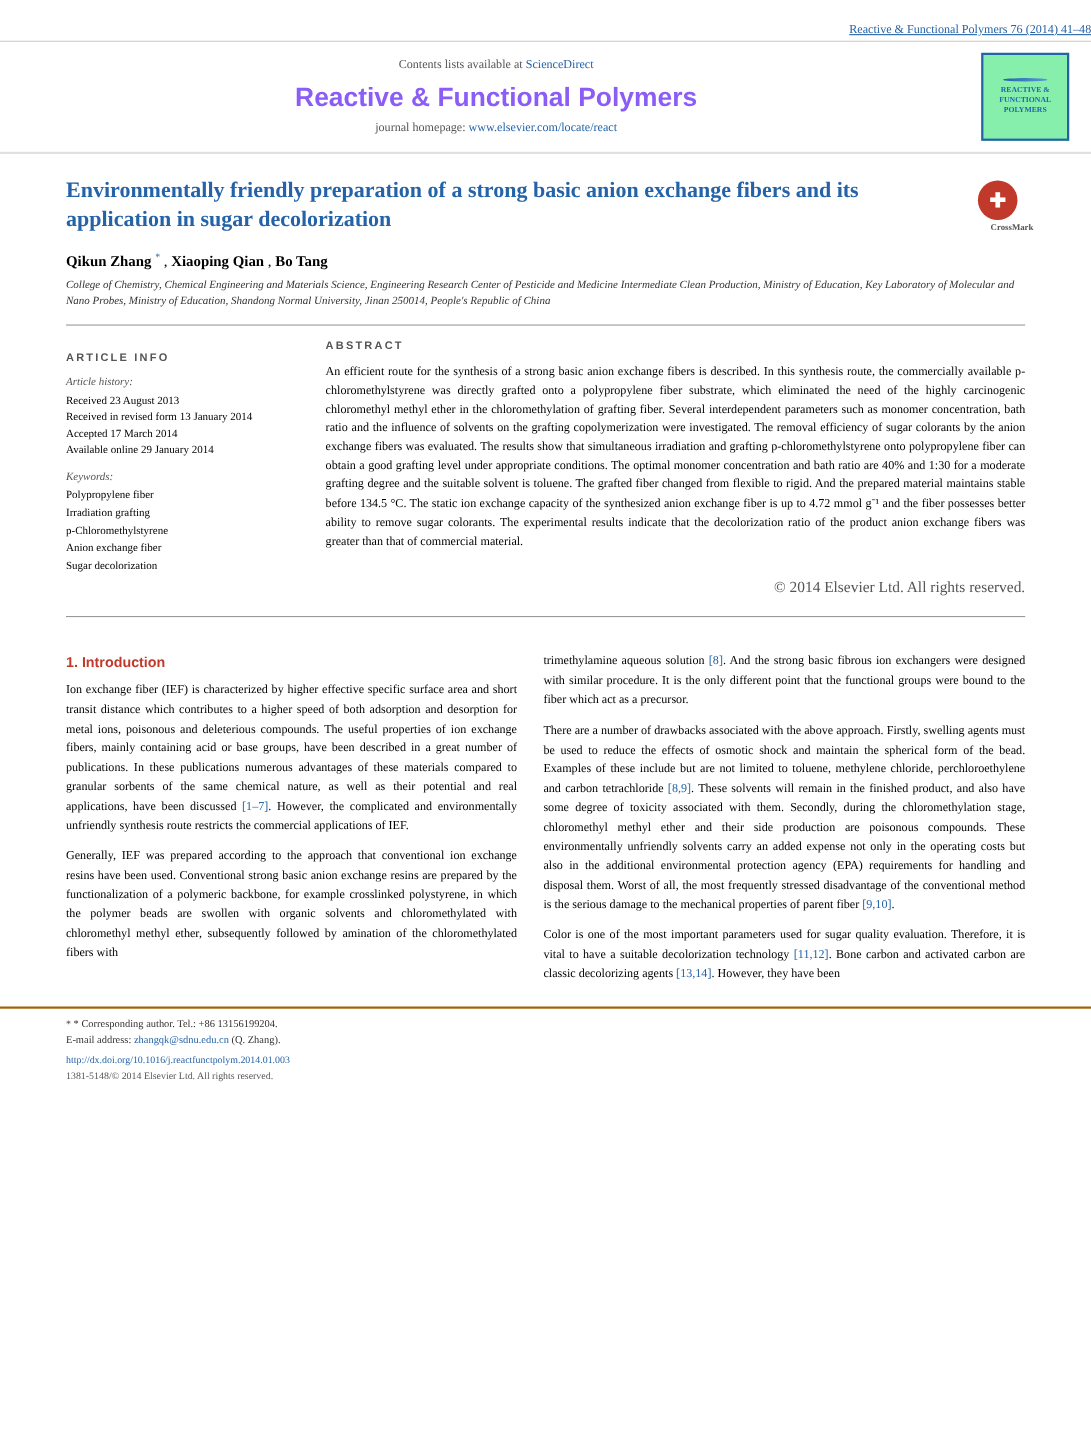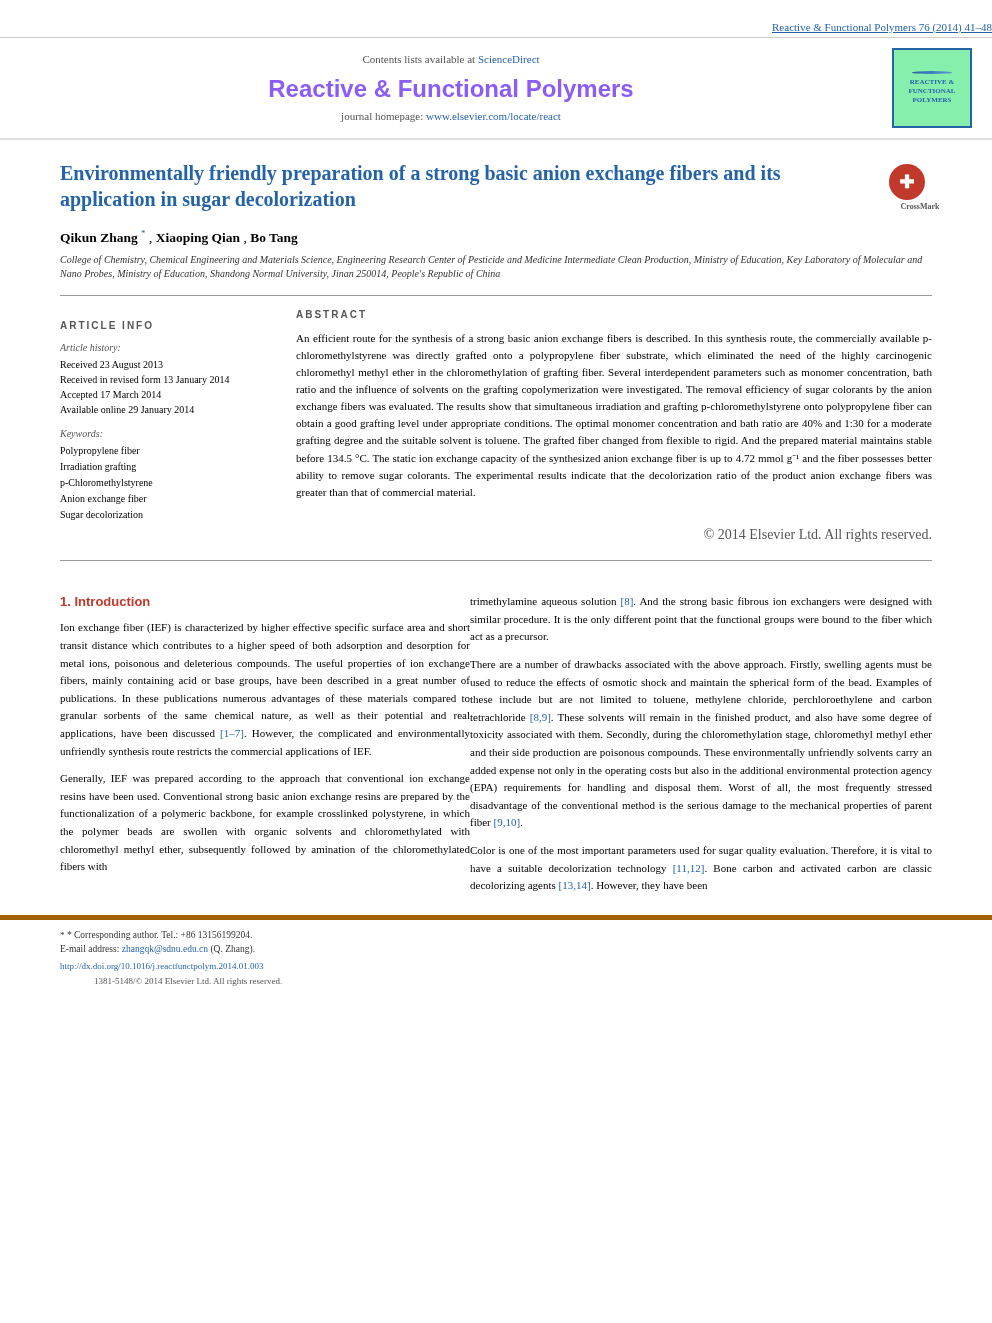--- a/index.html
+++ b/index.html
@@ -245,20 +245,21 @@
     .copyright-line {
       font-size: 14px;
       color: #555;
       text-align: right;
       margin-top: 24px;
     }
 
     
     .main-body {
       display: flex;
+      gap: 24px;
       padding: 0 60px;
     }
     .body-left {
       width: 410px;
       flex-shrink: 0;
     }
     .body-right {
       flex: 1;
     }
 
@@ -278,38 +279,37 @@
       margin-bottom: 10px;
     }
     .body-paragraph a, .ref-link {
       color: #2563a8;
       text-decoration: none;
     }
 
     
     .footer-section {
       padding: 8px 60px;
-      border-top: 5px solid #a16207;
+      border-top: 2px solid #a16207;
       margin-top: 10px;
     }
     .footnote-text {
       font-size: 9.5px;
       color: #333;
       line-height: 1.5;
     }
     .doi-text {
       font-size: 9px;
       color: #2563a8;
       margin-top: 4px;
     }
     .license-text {
       font-size: 9px;
       color: #555;
       margin-top: 2px;
-      margin-left: 34px;
     }
 
     .footnote-star {
       font-size: 9px;
       color: #333;
     }
   </style>
 </head>
 <body>
 

